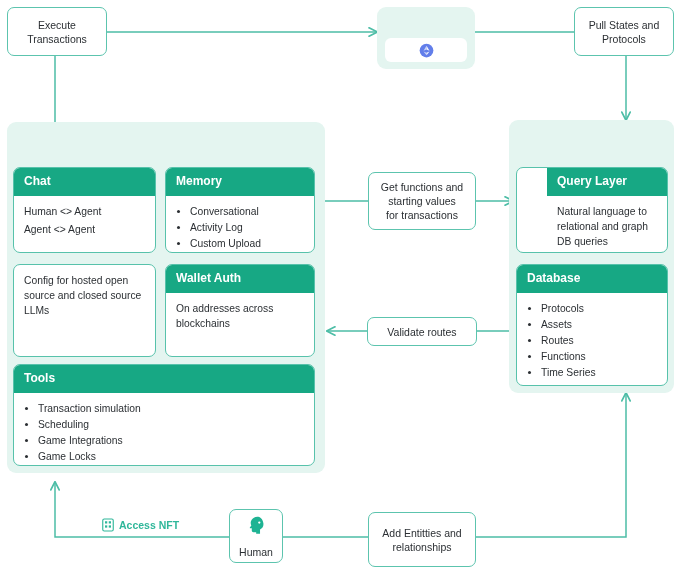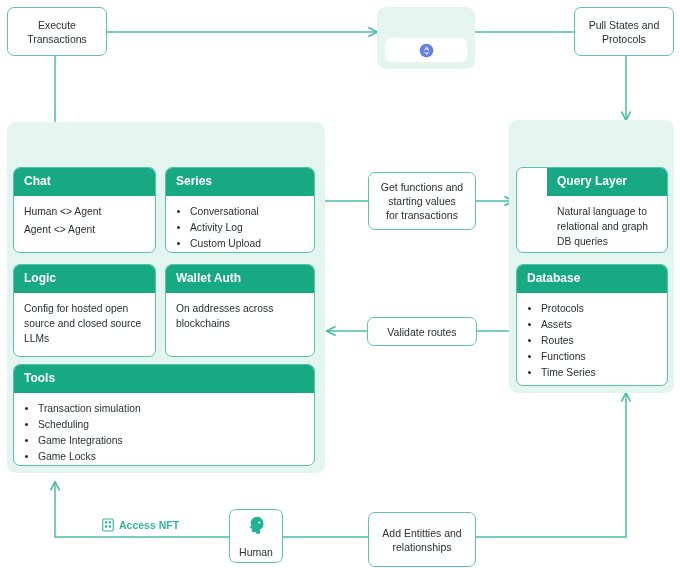--- a/index.html
+++ b/index.html
@@ -209,32 +209,31 @@
 
   <div class="card" style="left:13px; top:167px; width:143px; height:86px;">
     <div class="card-head">Chat</div>
     <div class="card-body">
       <p>Human &lt;&gt; Agent</p>
       <p>Agent &lt;&gt; Agent</p>
     </div>
   </div>
 
   <div class="card" style="left:165px; top:167px; width:150px; height:86px;">
-    <div class="card-head">Series</div>
+    <div class="card-head">Memory</div>
     <div class="card-body">
       <ul>
         <li>Conversational</li>
         <li>Activity Log</li>
         <li>Custom Upload</li>
       </ul>
     </div>
   </div>
 
   <div class="card" style="left:13px; top:264px; width:143px; height:93px;">
-    <div class="card-head">Logic</div>
     <div class="card-body">
       <p>Config for hosted open source and closed source LLMs</p>
     </div>
   </div>
 
   <div class="card" style="left:165px; top:264px; width:150px; height:93px;">
     <div class="card-head">Wallet Auth</div>
     <div class="card-body">
       <p>On addresses across blockchains</p>
     </div>

